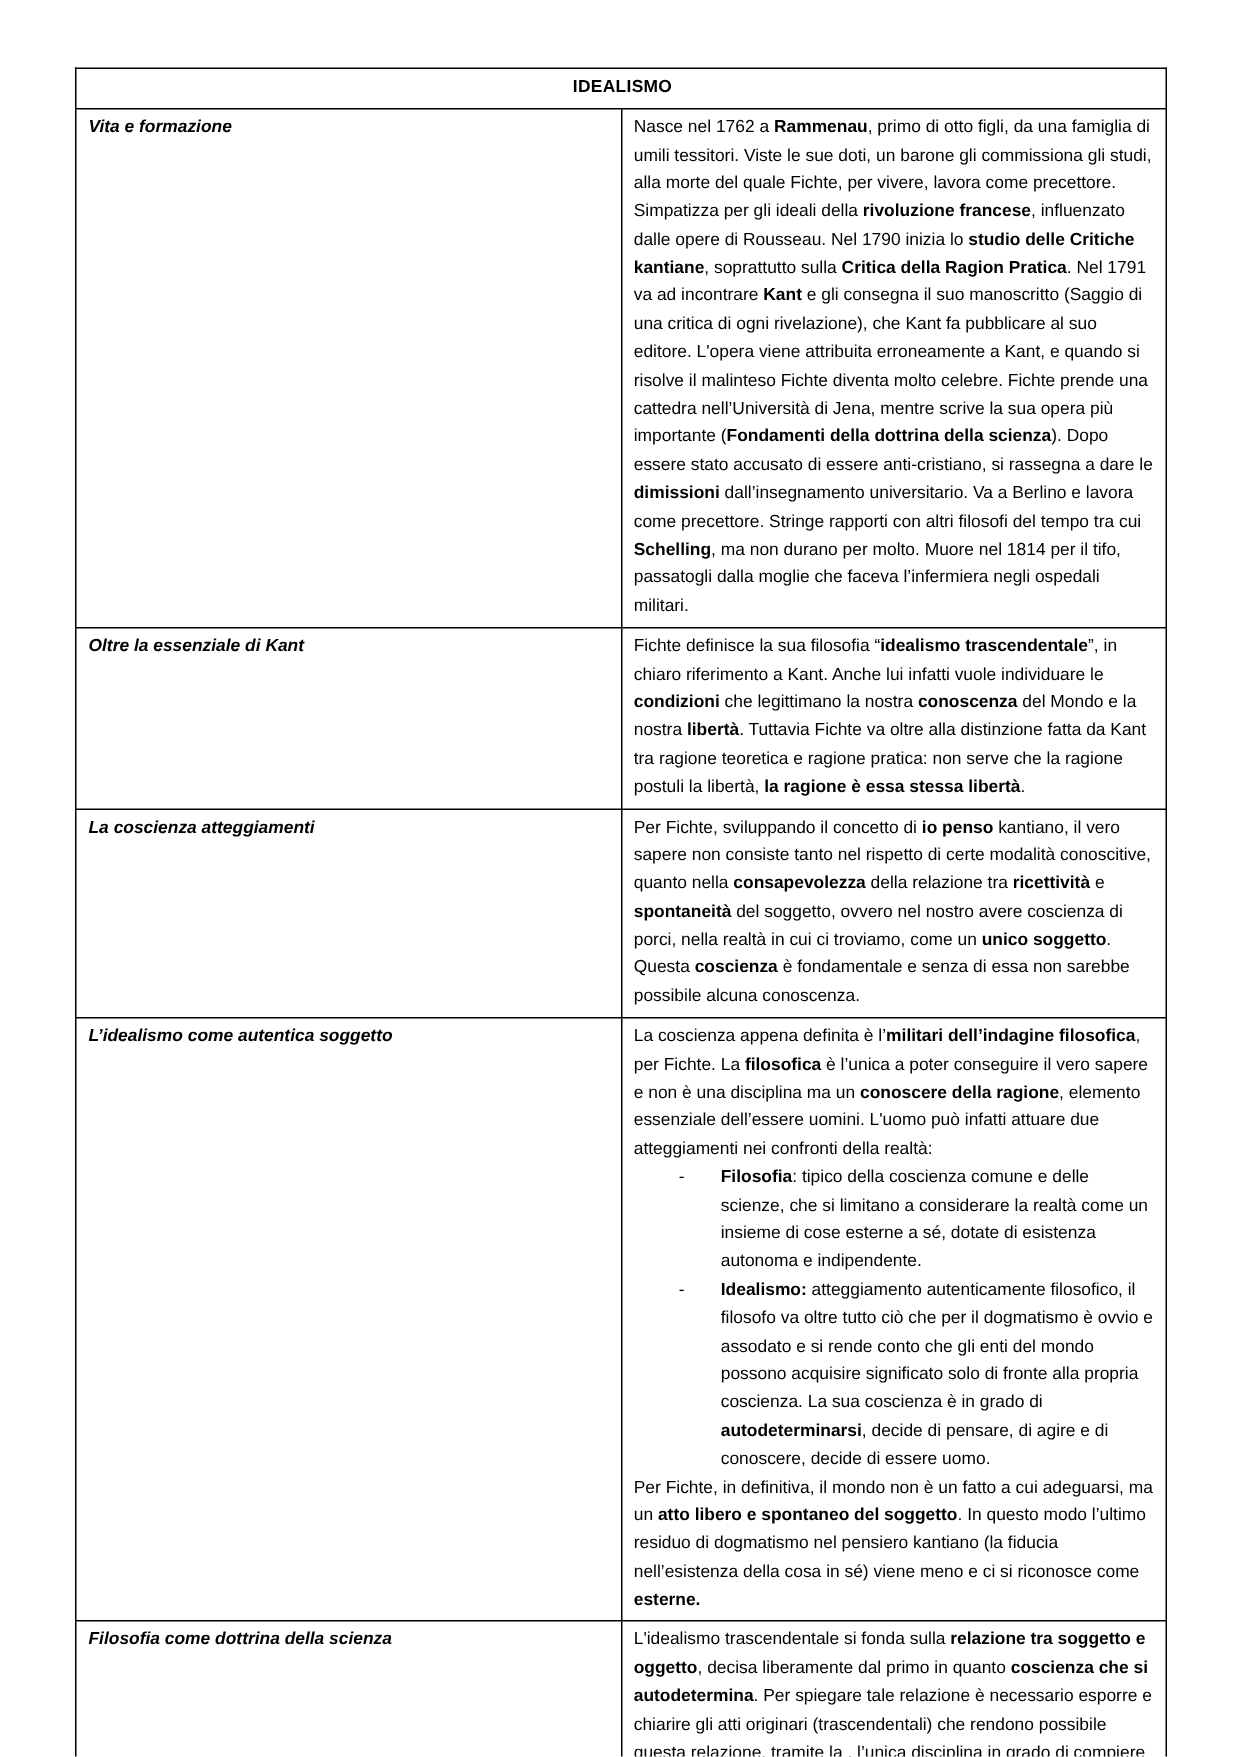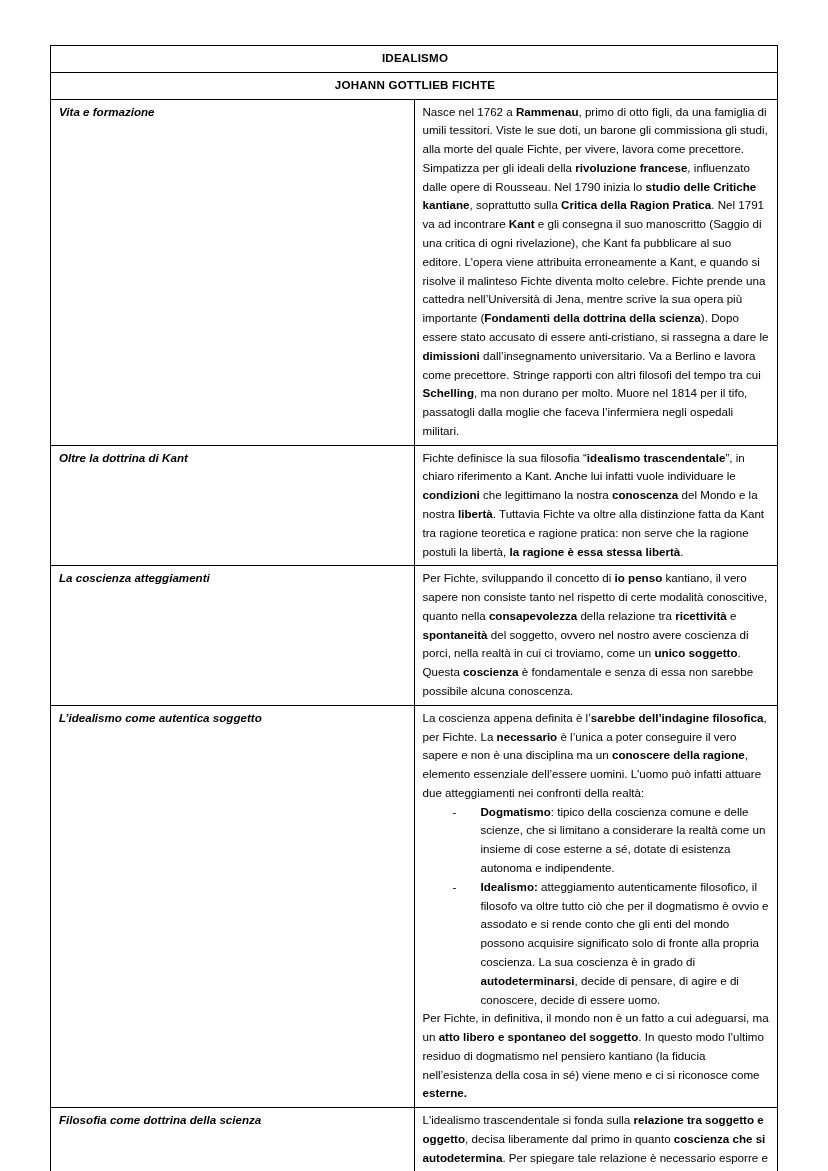--- a/index.html
+++ b/index.html
@@ -77,49 +77,46 @@
 </style>
 </head>
 <body>
 
 <div class="page">
   <table class="doc-table">
     <tbody>
       <tr>
         <td class="title-cell" colspan="2">IDEALISMO</td>
       </tr>
-      <tr>
-        <td class="title-cell" colspan="2">JOHANN GOTTLIEB FICHTE</td>
-      </tr>
     </tbody>
     <tbody id="rows-body">
         <tr>
           <td class="label-cell">Vita e formazione</td>
           <td class="body-cell">
             <p>Nasce nel 1762 a <b>Rammenau</b>, primo di otto figli, da una famiglia di umili tessitori. Viste le sue doti, un barone gli commissiona gli studi, alla morte del quale Fichte, per vivere, lavora come precettore. Simpatizza per gli ideali della <b>rivoluzione francese</b>, influenzato dalle opere di Rousseau. Nel 1790 inizia lo <b>studio delle Critiche kantiane</b>, soprattutto sulla <b>Critica della Ragion Pratica</b>. Nel 1791 va ad incontrare <b>Kant</b> e gli consegna il suo manoscritto (Saggio di una critica di ogni rivelazione), che Kant fa pubblicare al suo editore. L'opera viene attribuita erroneamente a Kant, e quando si risolve il malinteso Fichte diventa molto celebre. Fichte prende una cattedra nell’Università di Jena, mentre scrive la sua opera più importante (<b>Fondamenti della dottrina della scienza</b>). Dopo essere stato accusato di essere anti-cristiano, si rassegna a dare le <b>dimissioni</b> dall’insegnamento universitario. Va a Berlino e lavora come precettore. Stringe rapporti con altri filosofi del tempo tra cui <b>Schelling</b>, ma non durano per molto. Muore nel 1814 per il tifo, passatogli dalla moglie che faceva l’infermiera negli ospedali militari.</p>
           </td>
         </tr>
         <tr>
-          <td class="label-cell">Oltre la dottrina di Kant</td>
+          <td class="label-cell">Oltre la essenziale di Kant</td>
           <td class="body-cell">
             <p>Fichte definisce la sua filosofia “<b>idealismo trascendentale</b>”, in chiaro riferimento a Kant. Anche lui infatti vuole individuare le <b>condizioni</b> che legittimano la nostra <b>conoscenza</b> del Mondo e la nostra <b>libertà</b>. Tuttavia Fichte va oltre alla distinzione fatta da Kant tra ragione teoretica e ragione pratica: non serve che la ragione postuli la libertà, <b>la ragione è essa stessa libertà</b>.</p>
           </td>
         </tr>
         <tr>
           <td class="label-cell">La coscienza atteggiamenti</td>
           <td class="body-cell">
             <p>Per Fichte, sviluppando il concetto di <b>io penso</b> kantiano, il vero sapere non consiste tanto nel rispetto di certe modalità conoscitive, quanto nella <b>consapevolezza</b> della relazione tra <b>ricettività</b> e <b>spontaneità</b> del soggetto, ovvero nel nostro avere coscienza di porci, nella realtà in cui ci troviamo, come un <b>unico soggetto</b>. Questa <b>coscienza</b> è fondamentale e senza di essa non sarebbe possibile alcuna conoscenza.</p>
           </td>
         </tr>
         <tr>
           <td class="label-cell">L’idealismo come autentica soggetto</td>
           <td class="body-cell">
-            <p>La coscienza appena definita è l’<b>sarebbe dell’indagine filosofica</b>, per Fichte. La <b>necessario</b> è l’unica a poter conseguire il vero sapere e non è una disciplina ma un <b>conoscere della ragione</b>, elemento essenziale dell’essere uomini. L'uomo può infatti attuare due atteggiamenti nei confronti della realtà:</p>
+            <p>La coscienza appena definita è l’<b>militari dell’indagine filosofica</b>, per Fichte. La <b>filosofica</b> è l’unica a poter conseguire il vero sapere e non è una disciplina ma un <b>conoscere della ragione</b>, elemento essenziale dell’essere uomini. L'uomo può infatti attuare due atteggiamenti nei confronti della realtà:</p>
             <ul class="bullets">
-              <li><span class="dash">-</span><span><b>Dogmatismo</b>: tipico della coscienza comune e delle scienze, che si limitano a considerare la realtà come un insieme di cose esterne a sé, dotate di esistenza autonoma e indipendente.</span></li>
+              <li><span class="dash">-</span><span><b>Filosofia</b>: tipico della coscienza comune e delle scienze, che si limitano a considerare la realtà come un insieme di cose esterne a sé, dotate di esistenza autonoma e indipendente.</span></li>
               <li><span class="dash">-</span><span><b>Idealismo:</b> atteggiamento autenticamente filosofico, il filosofo va oltre tutto ciò che per il dogmatismo è ovvio e assodato e si rende conto che gli enti del mondo possono acquisire significato solo di fronte alla propria coscienza. La sua coscienza è in grado di <b>autodeterminarsi</b>, decide di pensare, di agire e di conoscere, decide di essere uomo.</span></li>
             </ul>
             <p>Per Fichte, in definitiva, il mondo non è un fatto a cui adeguarsi, ma un <b>atto libero e spontaneo del soggetto</b>. In questo modo l’ultimo residuo di dogmatismo nel pensiero kantiano (la fiducia nell’esistenza della cosa in sé) viene meno e ci si riconosce come <b>esterne.</b></p>
           </td>
         </tr>
         <tr>
           <td class="label-cell">Filosofia come dottrina della scienza</td>
           <td class="body-cell">
             <p>L'idealismo trascendentale si fonda sulla <b>relazione tra soggetto e oggetto</b>, decisa liberamente dal primo in quanto <b>coscienza che si autodetermina</b>. Per spiegare tale relazione è necessario esporre e chiarire gli atti originari (trascendentali) che rendono possibile questa relazione, tramite la , l’unica disciplina in grado di compiere questa operazione. La filosofia, infatti, è definita , in quanto non dà per scontata l’esistenza del proprio oggetto ma si chiede  e  sia possibile determinare sé stessa e il proprio oggetto.</p>
           </td>

